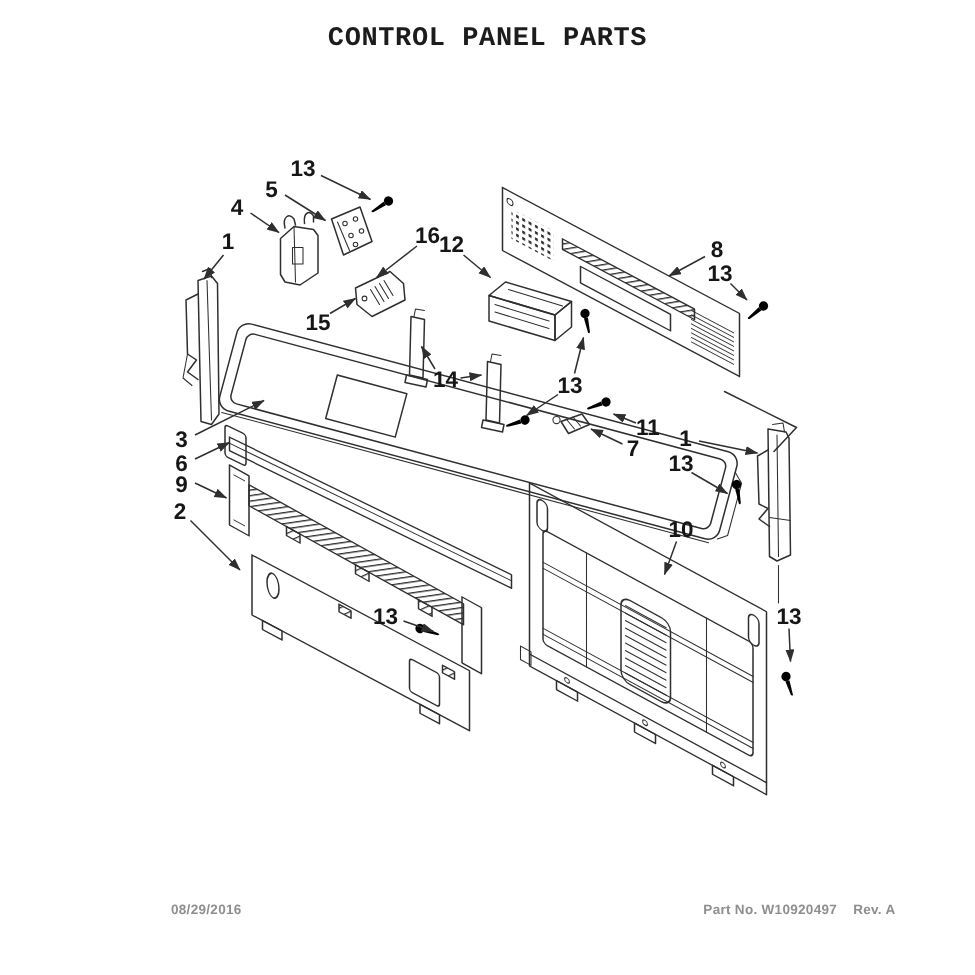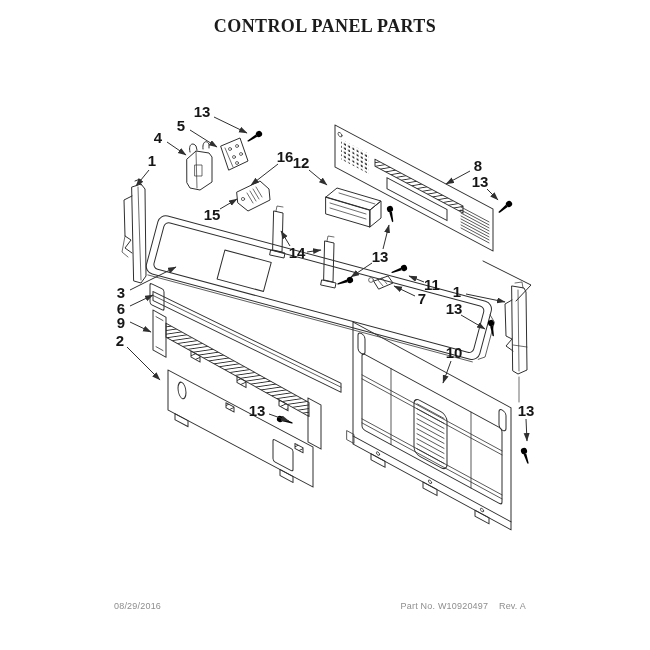--- a/index.html
+++ b/index.html
@@ -3,38 +3,38 @@
 <meta charset="utf-8">
 <style>
   html,body { margin:0; padding:0; background:#ffffff; }
   .page {
     position:relative; width:650px; height:650px; background:#ffffff;
     font-family:"Liberation Sans", sans-serif; overflow:hidden;
   }
   .page-title {
     position:absolute; top:16px; left:0; width:100%; margin:0;
     text-align:center; font-size:18px; font-weight:bold; letter-spacing:.4px;
-    color:#1c1c1c; font-family:Liberation Serif, serif;
+    color:#1c1c1c; font-family:Liberation Mono, monospace;
   }
   .art { position:absolute; left:0; top:0; width:650px; height:650px; }
   
   .ink path, .ink rect, .ink polygon, .ink circle, .ink ellipse, .ink line {
     fill:none; stroke:#2f2f2f; stroke-width:1; stroke-linejoin:round; stroke-linecap:round;
   }
   .ink .thin { stroke-width:.7; }
   .ink .fill-hatch  { fill:url(#hatch); }
   .ink .fill-hatch2 { fill:url(#hatch2); }
   .ink .fill-dots   { fill:url(#dots); stroke:none; }
   .callout { font-family:"Liberation Sans", sans-serif; font-weight:bold; font-size:15px; fill:#161616; stroke:none; }
   .leader { stroke:#2f2f2f; stroke-width:1; fill:none; }
   .footer {
-    position:absolute; top:601px; left:0; right:12px;
+    position:absolute; top:601px; left:0; right:0;
     display:flex; justify-content:space-between;
-    padding:0 112px 0 114px; box-sizing:border-box;
-    font-size:9px; color:#8e8e8e; letter-spacing:.2px;
+    padding:0 53px 0 114px; box-sizing:border-box;
+    font-size:9px; color:#8e8e8e; letter-spacing:.2px;font-weight:bold;
   }
   .footer .sep { display:inline-block; width:8px; }
 </style>
 </head>
 <body>
 
 <div class="page">
 
   <h1 class="page-title">CONTROL PANEL PARTS</h1>
 

